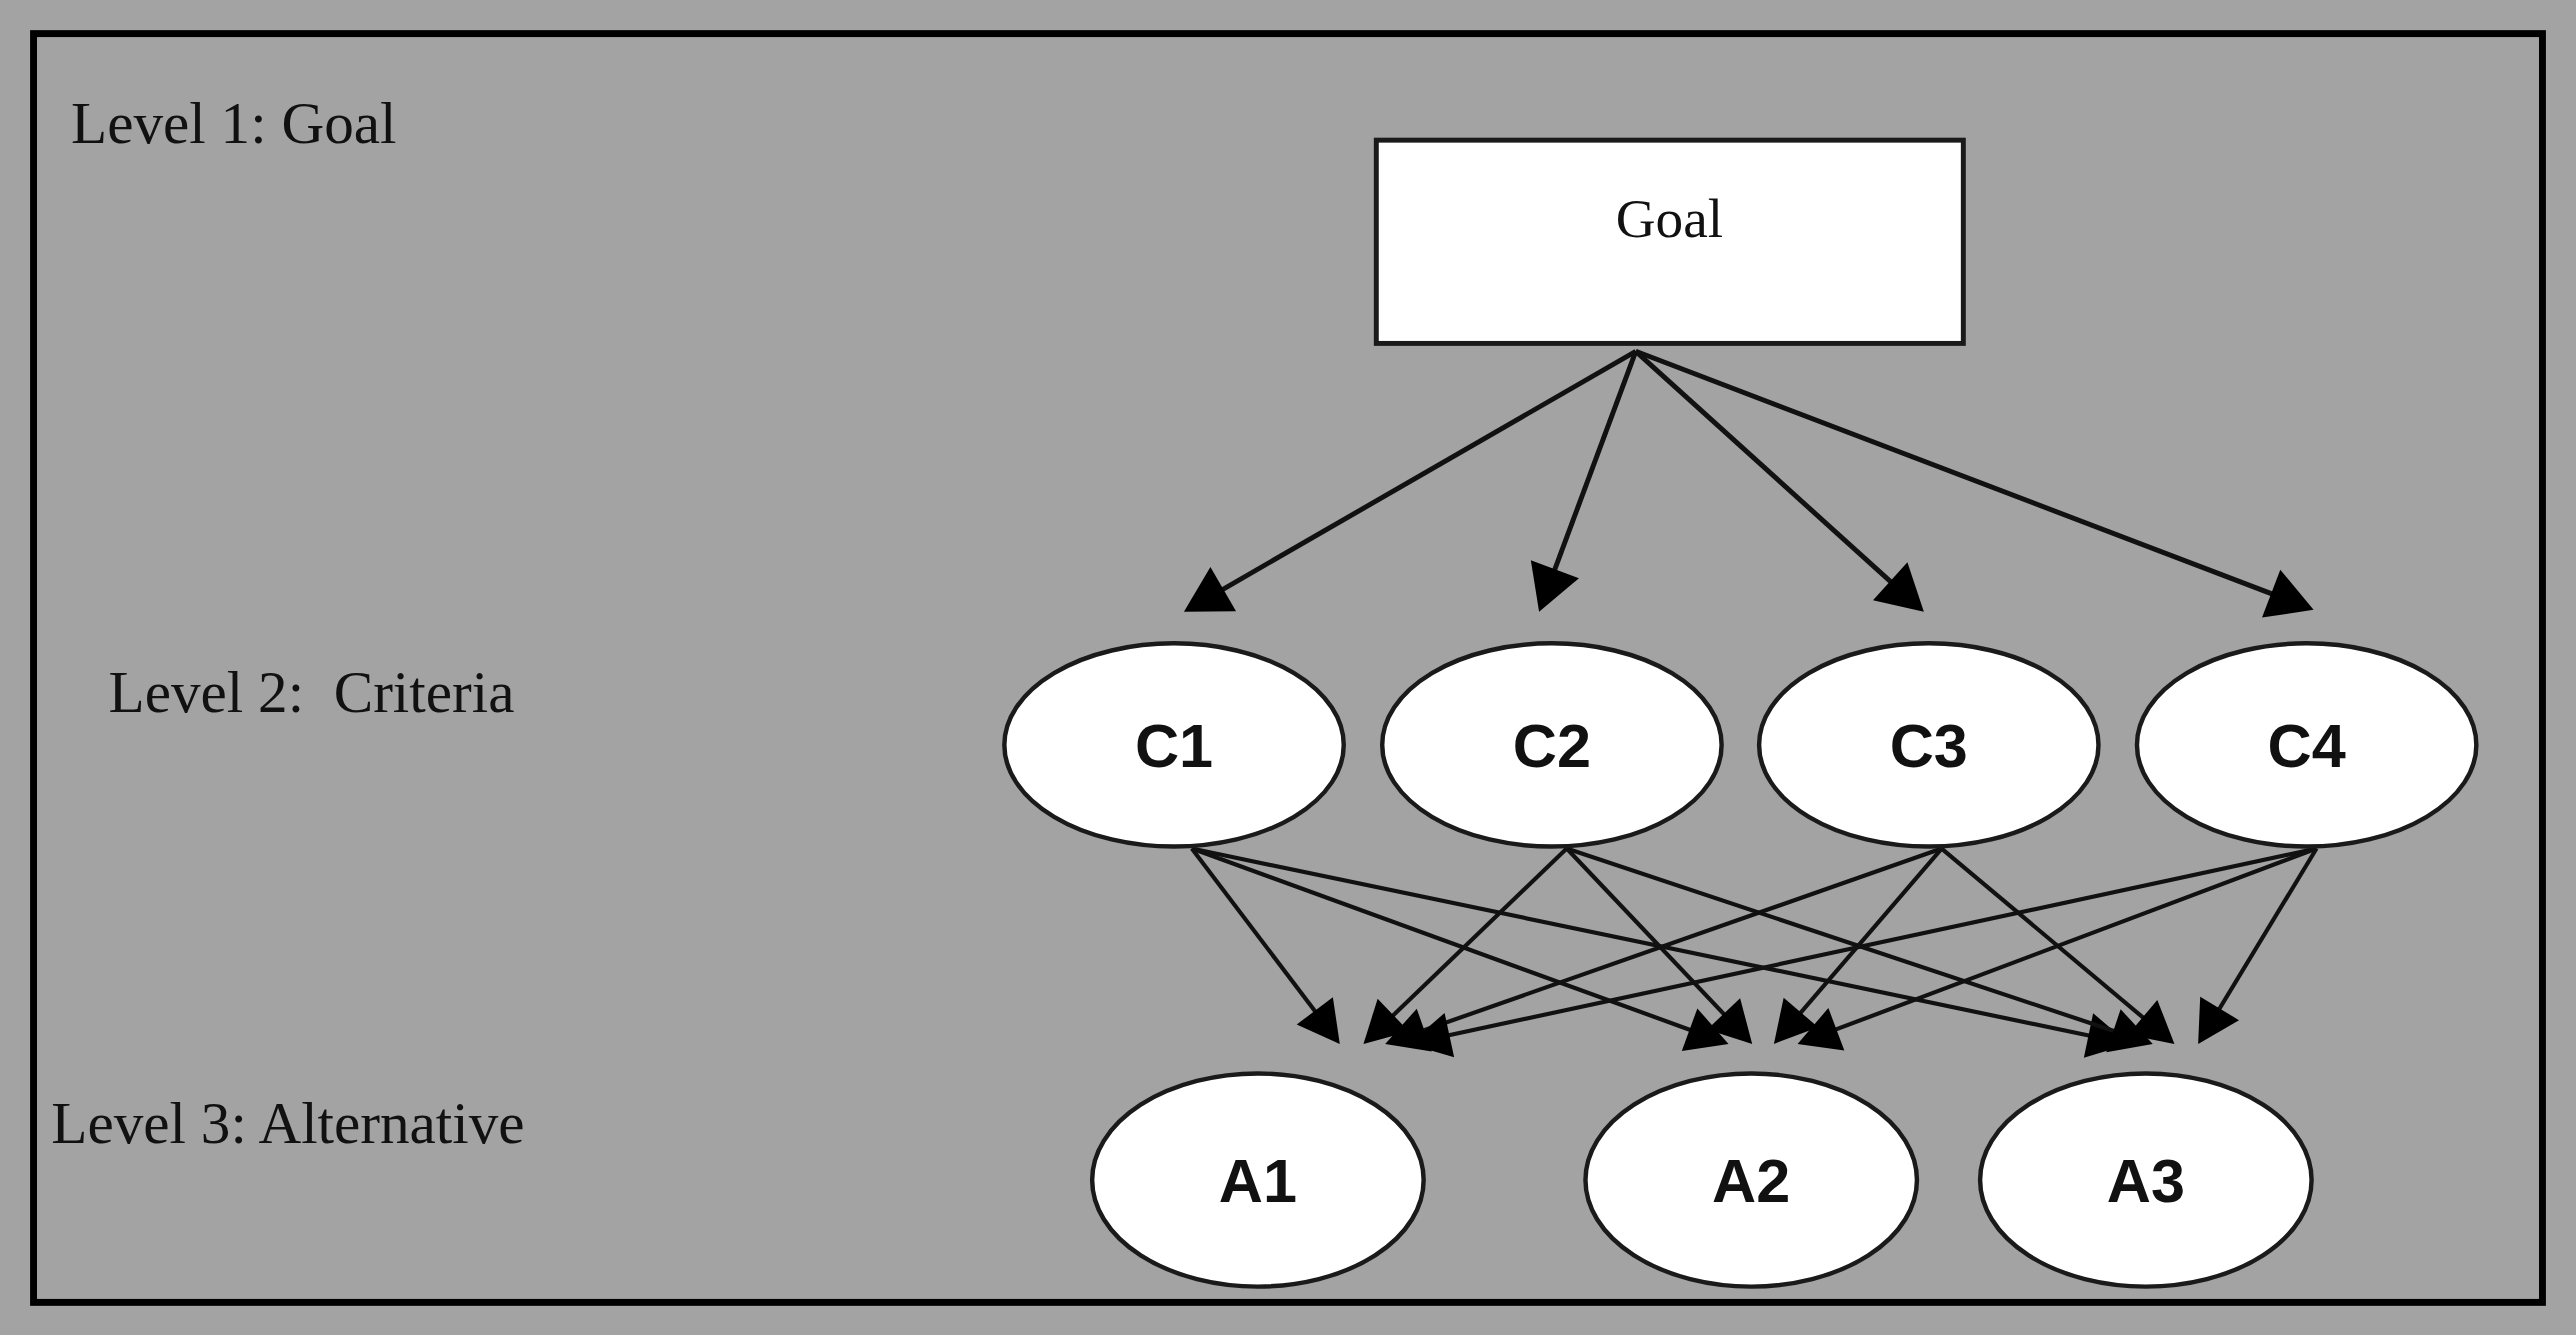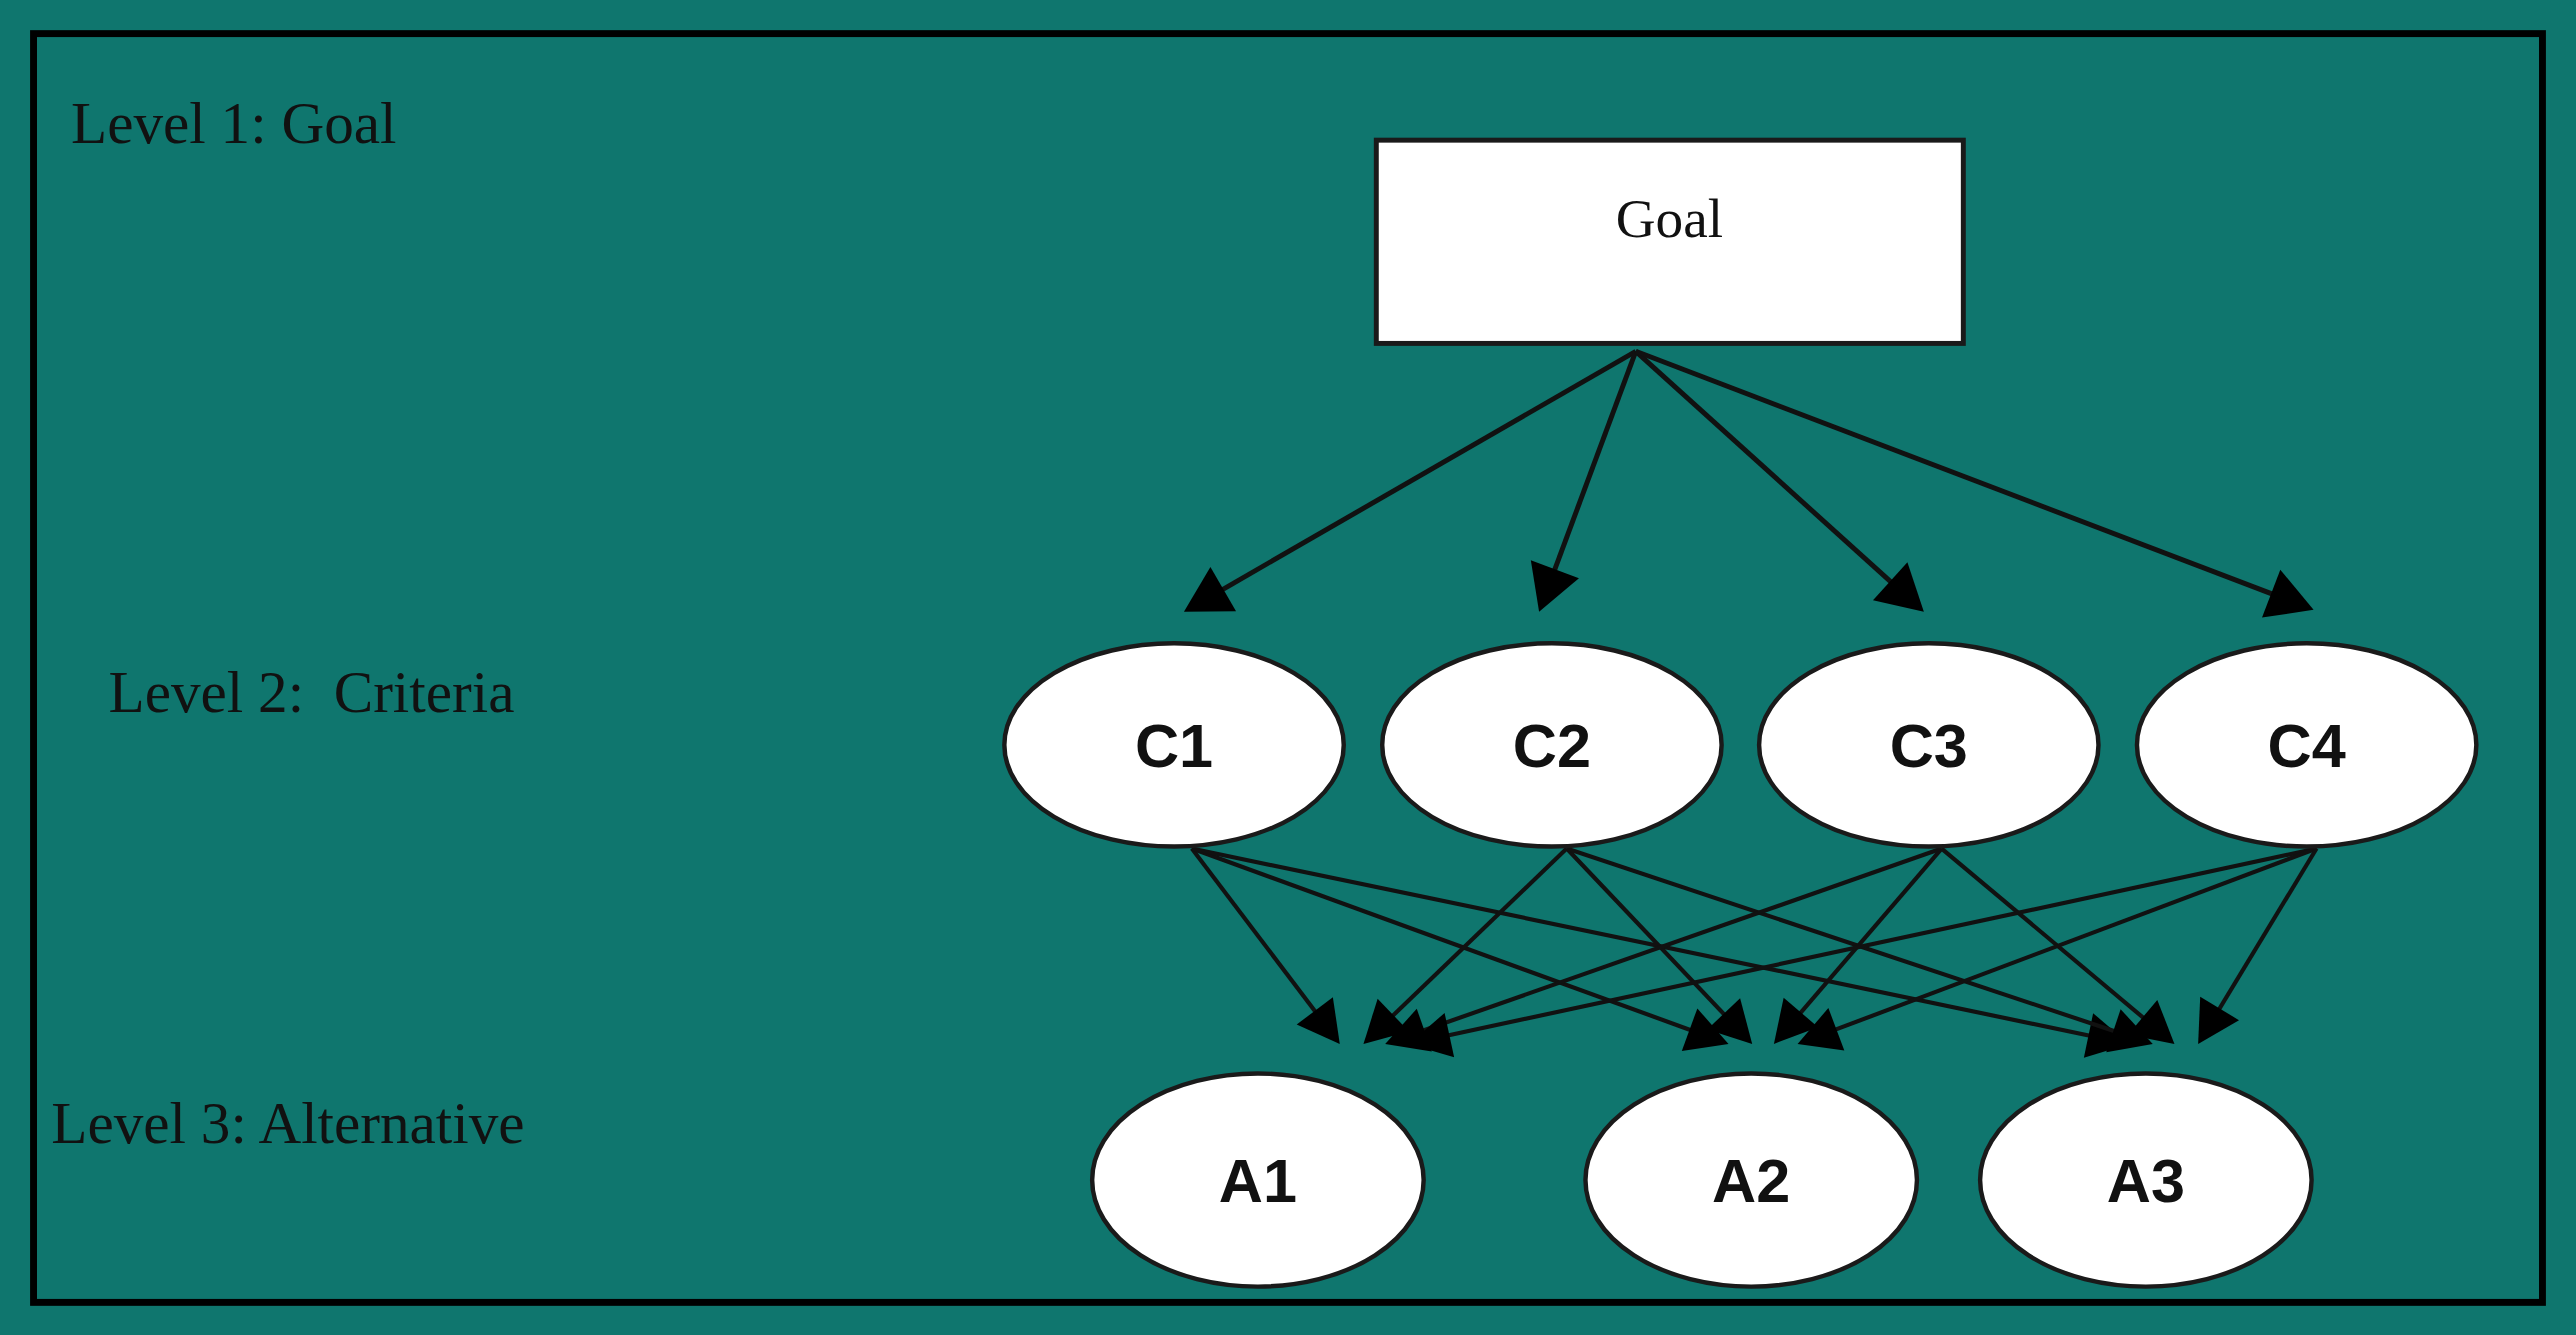--- a/index.html
+++ b/index.html
@@ -5,21 +5,21 @@
 <style>
   html, body {
     margin: 0;
     padding: 0;
     background: #ffffff;
   }
   #stage {
     position: relative;
     width: 2576px;
     height: 1336px;
-    background: #0f766e;
+    background: #a3a3a3;
     overflow: hidden;
   }
   #diagram-svg {
     position: absolute;
     left: 0;
     top: 0;
     width: 2576px;
     height: 1336px;
     display: block;
   }

